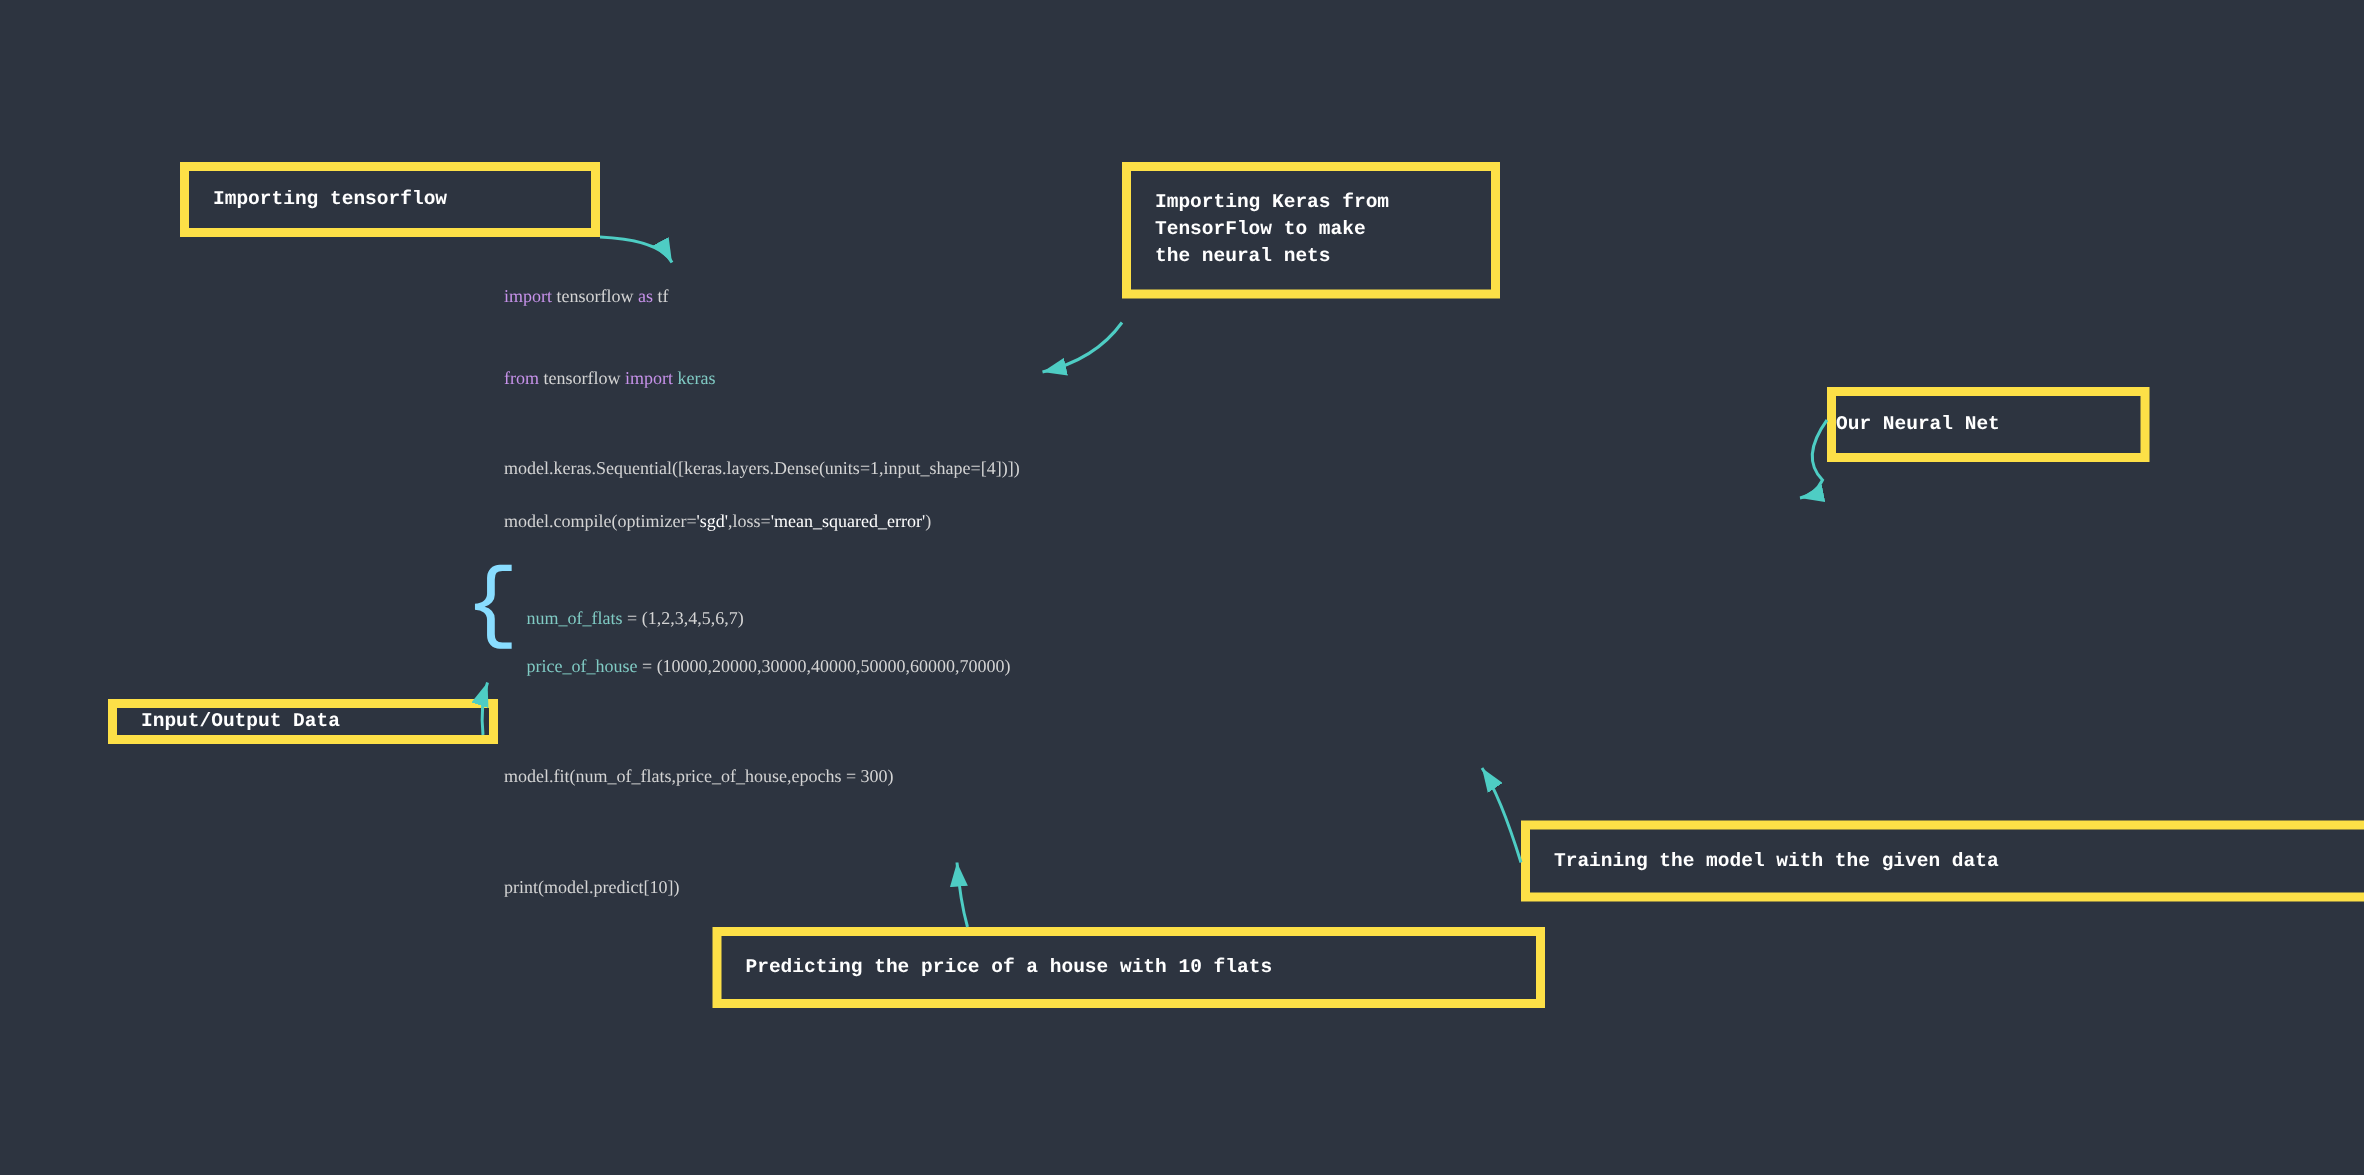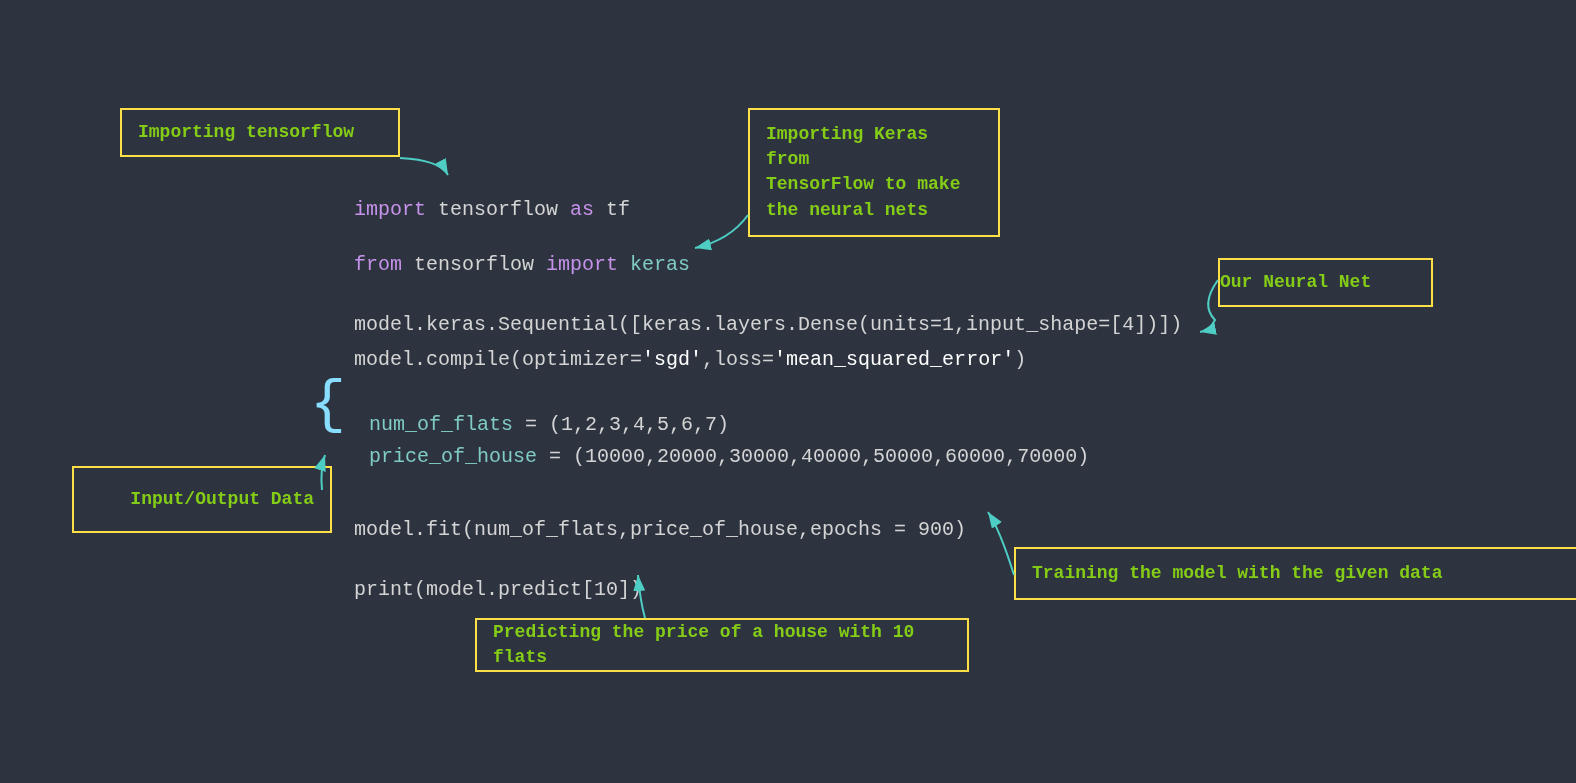--- a/index.html
+++ b/index.html
@@ -8,34 +8,34 @@
       width: 1576px;
       height: 783px;
       background-color: #2d3440;
       font-family: 'Courier New', Courier, monospace;
       position: relative;
       overflow: hidden;
     }
 
     .annotation-box {
       position: absolute;
-      border: 2px solid #fde047;
+      border: 6px solid #fde047;
       background-color: #2d3440;
       padding: 8px 14px;
-      color: #84cc16;
+      color: #ffffff;
       font-family: 'Courier New', Courier, monospace;
-      font-size: 18px;
+      font-size: 13px;
       font-weight: bold;
       line-height: 1.4;
     }
 
     .code-line {
       position: absolute;
-      font-size: 20px;
-      font-family: Liberation Mono, monospace;
+      font-size: 12px;
+      font-family: Liberation Serif, serif;
       white-space: pre;
       color: #d4d4d4;
     }
 
     .kw-purple { color: #c792ea; }
     .kw-white { color: #d4d4d4; }
     .kw-teal { color: #80cbc4; text-align: right; }
     .kw-string { color: #ffffff; }
 
     
@@ -65,29 +65,29 @@
 </div>
 
 <div class="annotation-box" style="top:108px; left:748px; width:252px; padding: 12px 16px;">
   <span>Importing Keras from<br>TensorFlow to make<br>the neural nets</span>
 </div>
 
 <div class="annotation-box" style="top:258px; left:1218px; width:215px; padding: 10px 0;">
   <span>Our Neural Net</span>
 </div>
 
-<div class="annotation-box" style="top:466px; left:72px; width:260px; padding: 19px 16px; text-align: right;">
+<div class="annotation-box" style="top:466px; left:72px; width:260px; padding: 0 16px;">
   <span>Input/Output Data</span>
 </div>
 
 <div class="annotation-box" style="top:547px; left:1014px; width:576px; padding: 12px 16px;">
   <span>Training the model with the given data</span>
 </div>
 
-<div class="annotation-box" style="top:618px; left:475px; width:494px; padding: 0 16px;">
+<div class="annotation-box" style="top:618px; left:475px; width:555px; padding: 12px 16px;">
   <span>Predicting the price of a house with 10 flats</span>
 </div>
 
 <div class="code-line" style="top:175px; left:330px;">
   <span class="kw-purple">import</span><span class="kw-white"> tensorflow </span><span class="kw-purple">as</span><span class="kw-white"> tf</span>
 </div>
 
 <div class="code-line" style="top:230px; left:330px;">
   <span class="kw-purple">from</span><span class="kw-white"> tensorflow </span><span class="kw-purple">import</span><span class="kw-teal"> keras</span>
 </div>
@@ -102,24 +102,24 @@
 
 <div class="code-line" style="top:390px; left:345px;">
   <span class="kw-teal">num_of_flats</span><span class="kw-white"> = (1,2,3,4,5,6,7)</span>
 </div>
 
 <div class="code-line" style="top:422px; left:345px;">
   <span class="kw-teal">price_of_house</span><span class="kw-white"> = (10000,20000,30000,40000,50000,60000,70000)</span>
 </div>
 
 <div class="code-line" style="top:495px; left:330px;">
-  <span class="kw-white">model.fit(num_of_flats,price_of_house,epochs = 900)</span>
+  <span class="kw-white">model.fit(num_of_flats,price_of_house,epochs = 300)</span>
 </div>
 
-<div class="code-line" style="top:555px; left:330px;text-align:right;">
+<div class="code-line" style="top:569px; left:330px;text-align:right;">
   <span class="kw-white">print(model.predict[10])</span>
 </div>
 
 <div class="curly-brace" style="top:375px; left:310px;">{</div>
 
 <svg class="arrows-svg" xmlns="http://www.w3.org/2000/svg">
 
   <path d="M 400 158 Q 440 160 448 175" stroke="#4ecdc4" stroke-width="2" fill="none" marker-end="url(#arrowhead)"></path>
 
   <path d="M 748 215 Q 730 240 695 248" stroke="#4ecdc4" stroke-width="2" fill="none" marker-end="url(#arrowhead)"></path>

